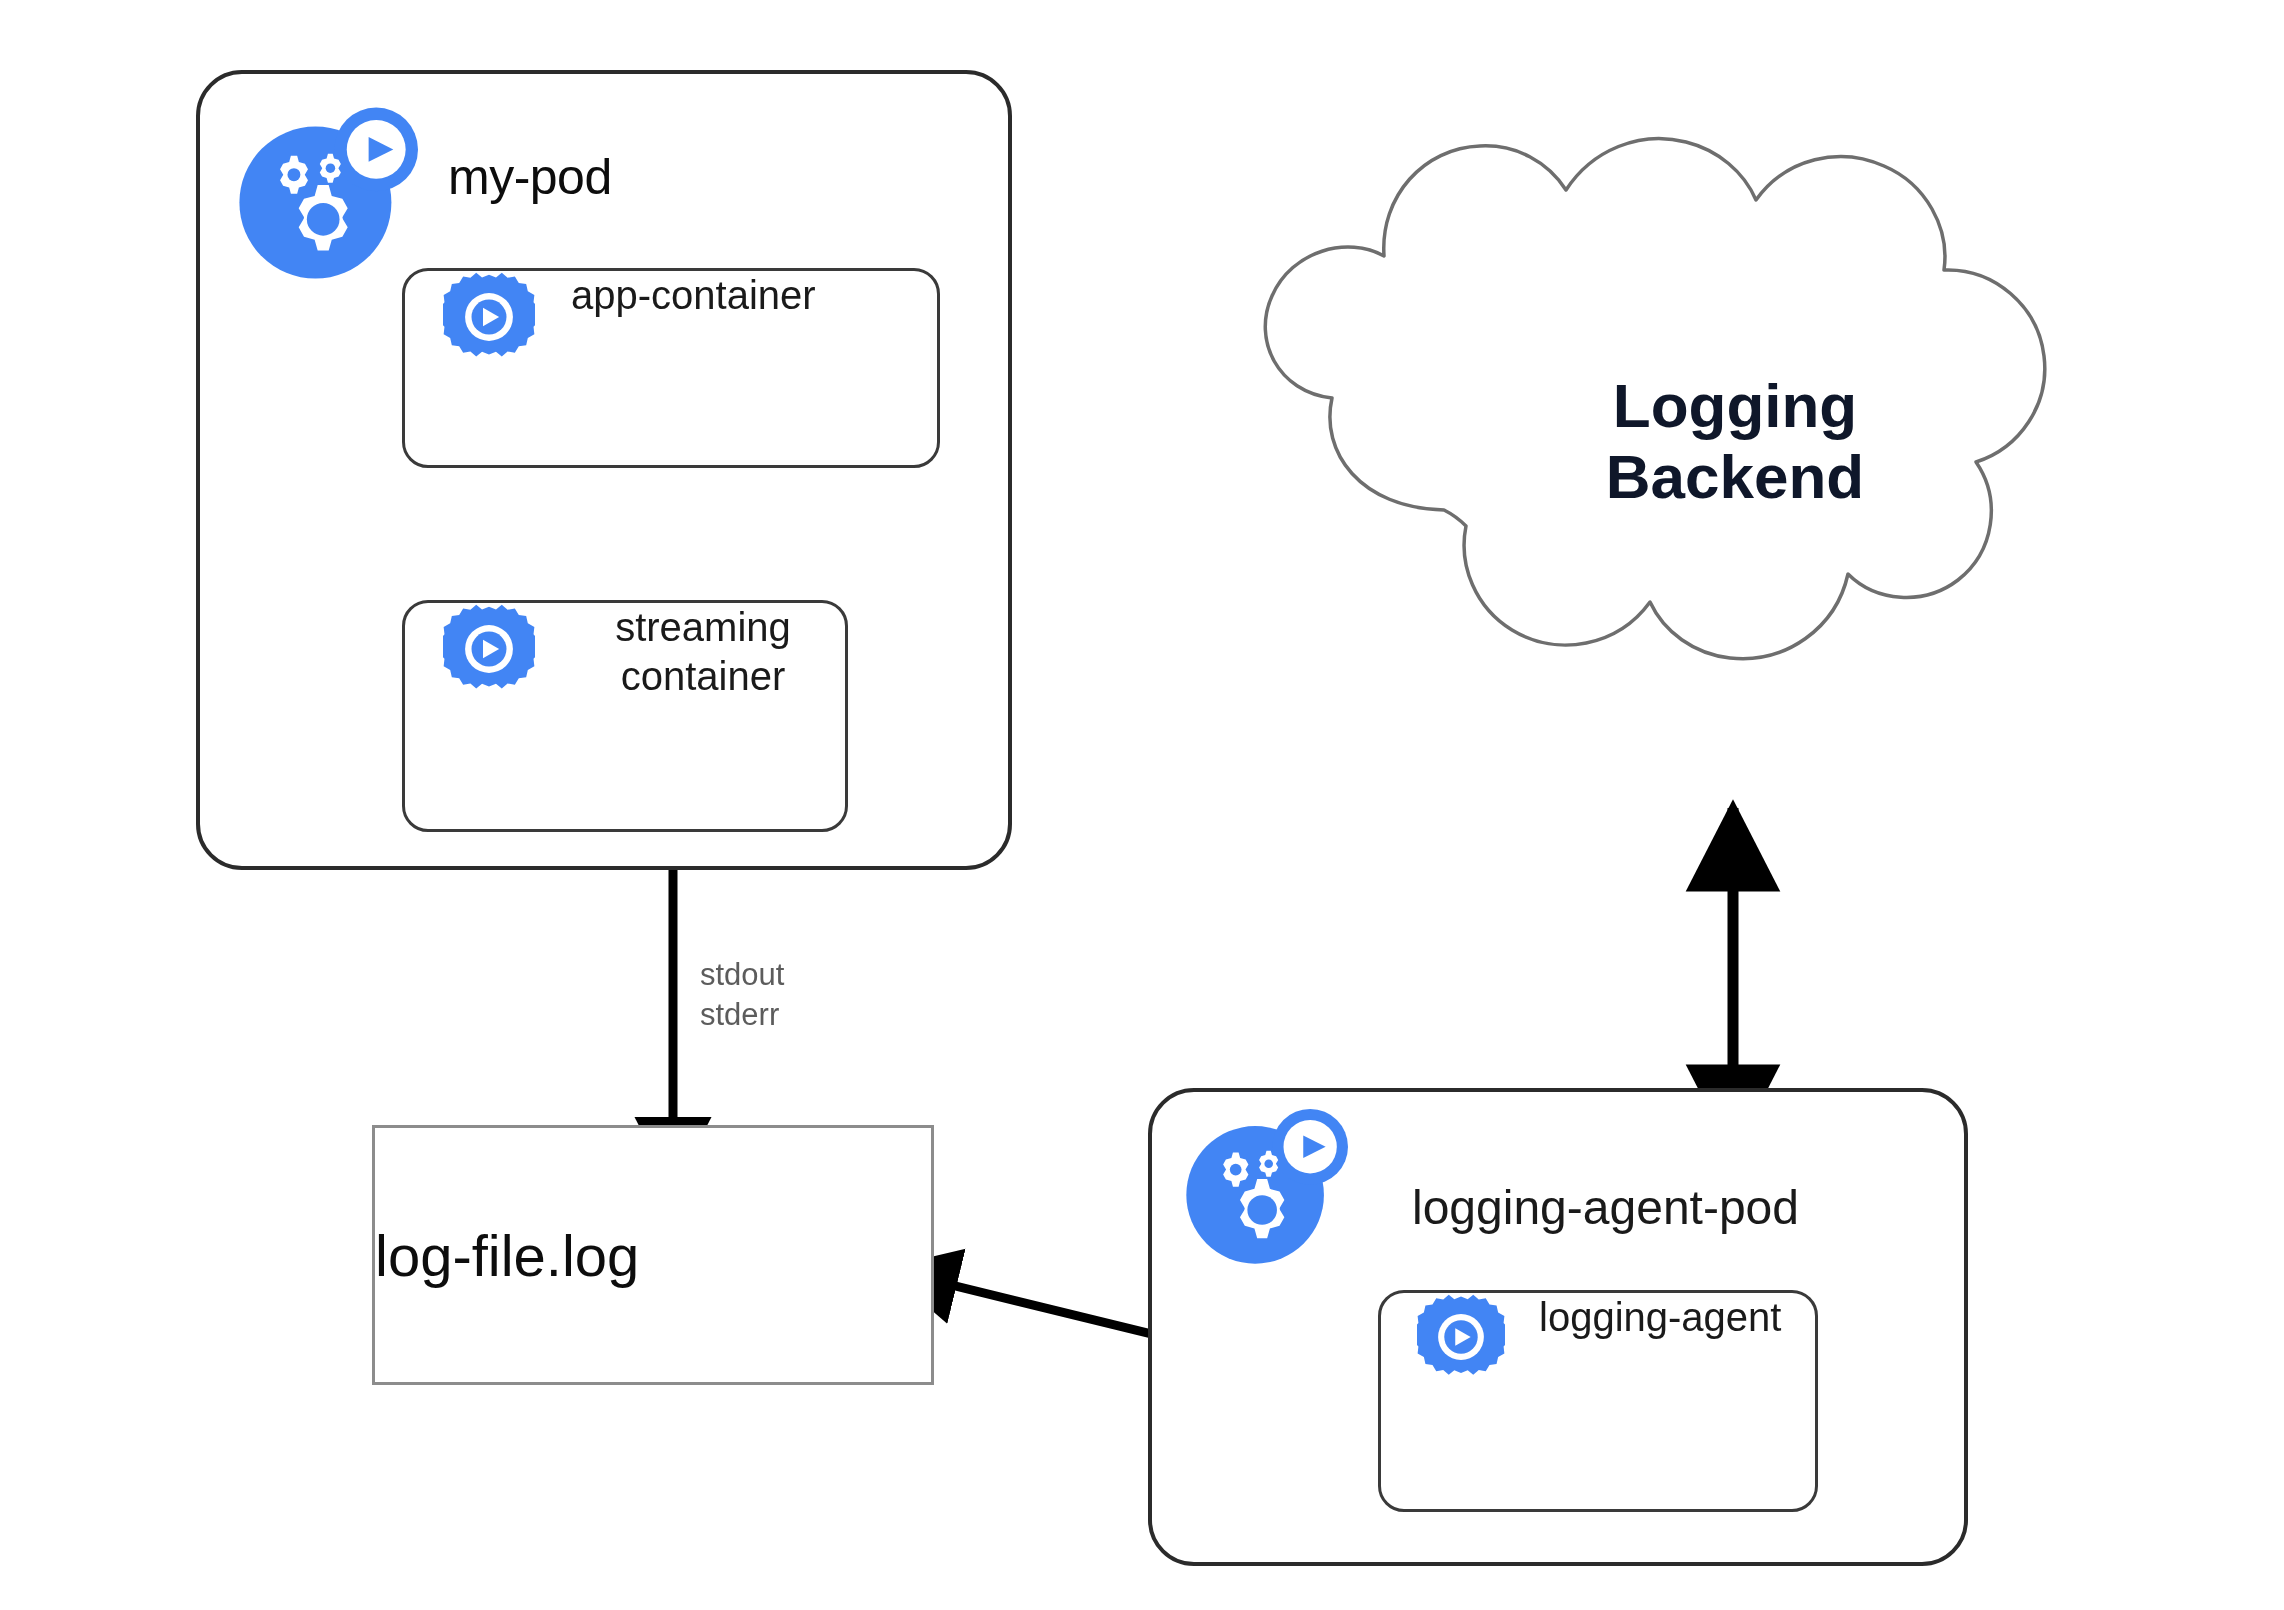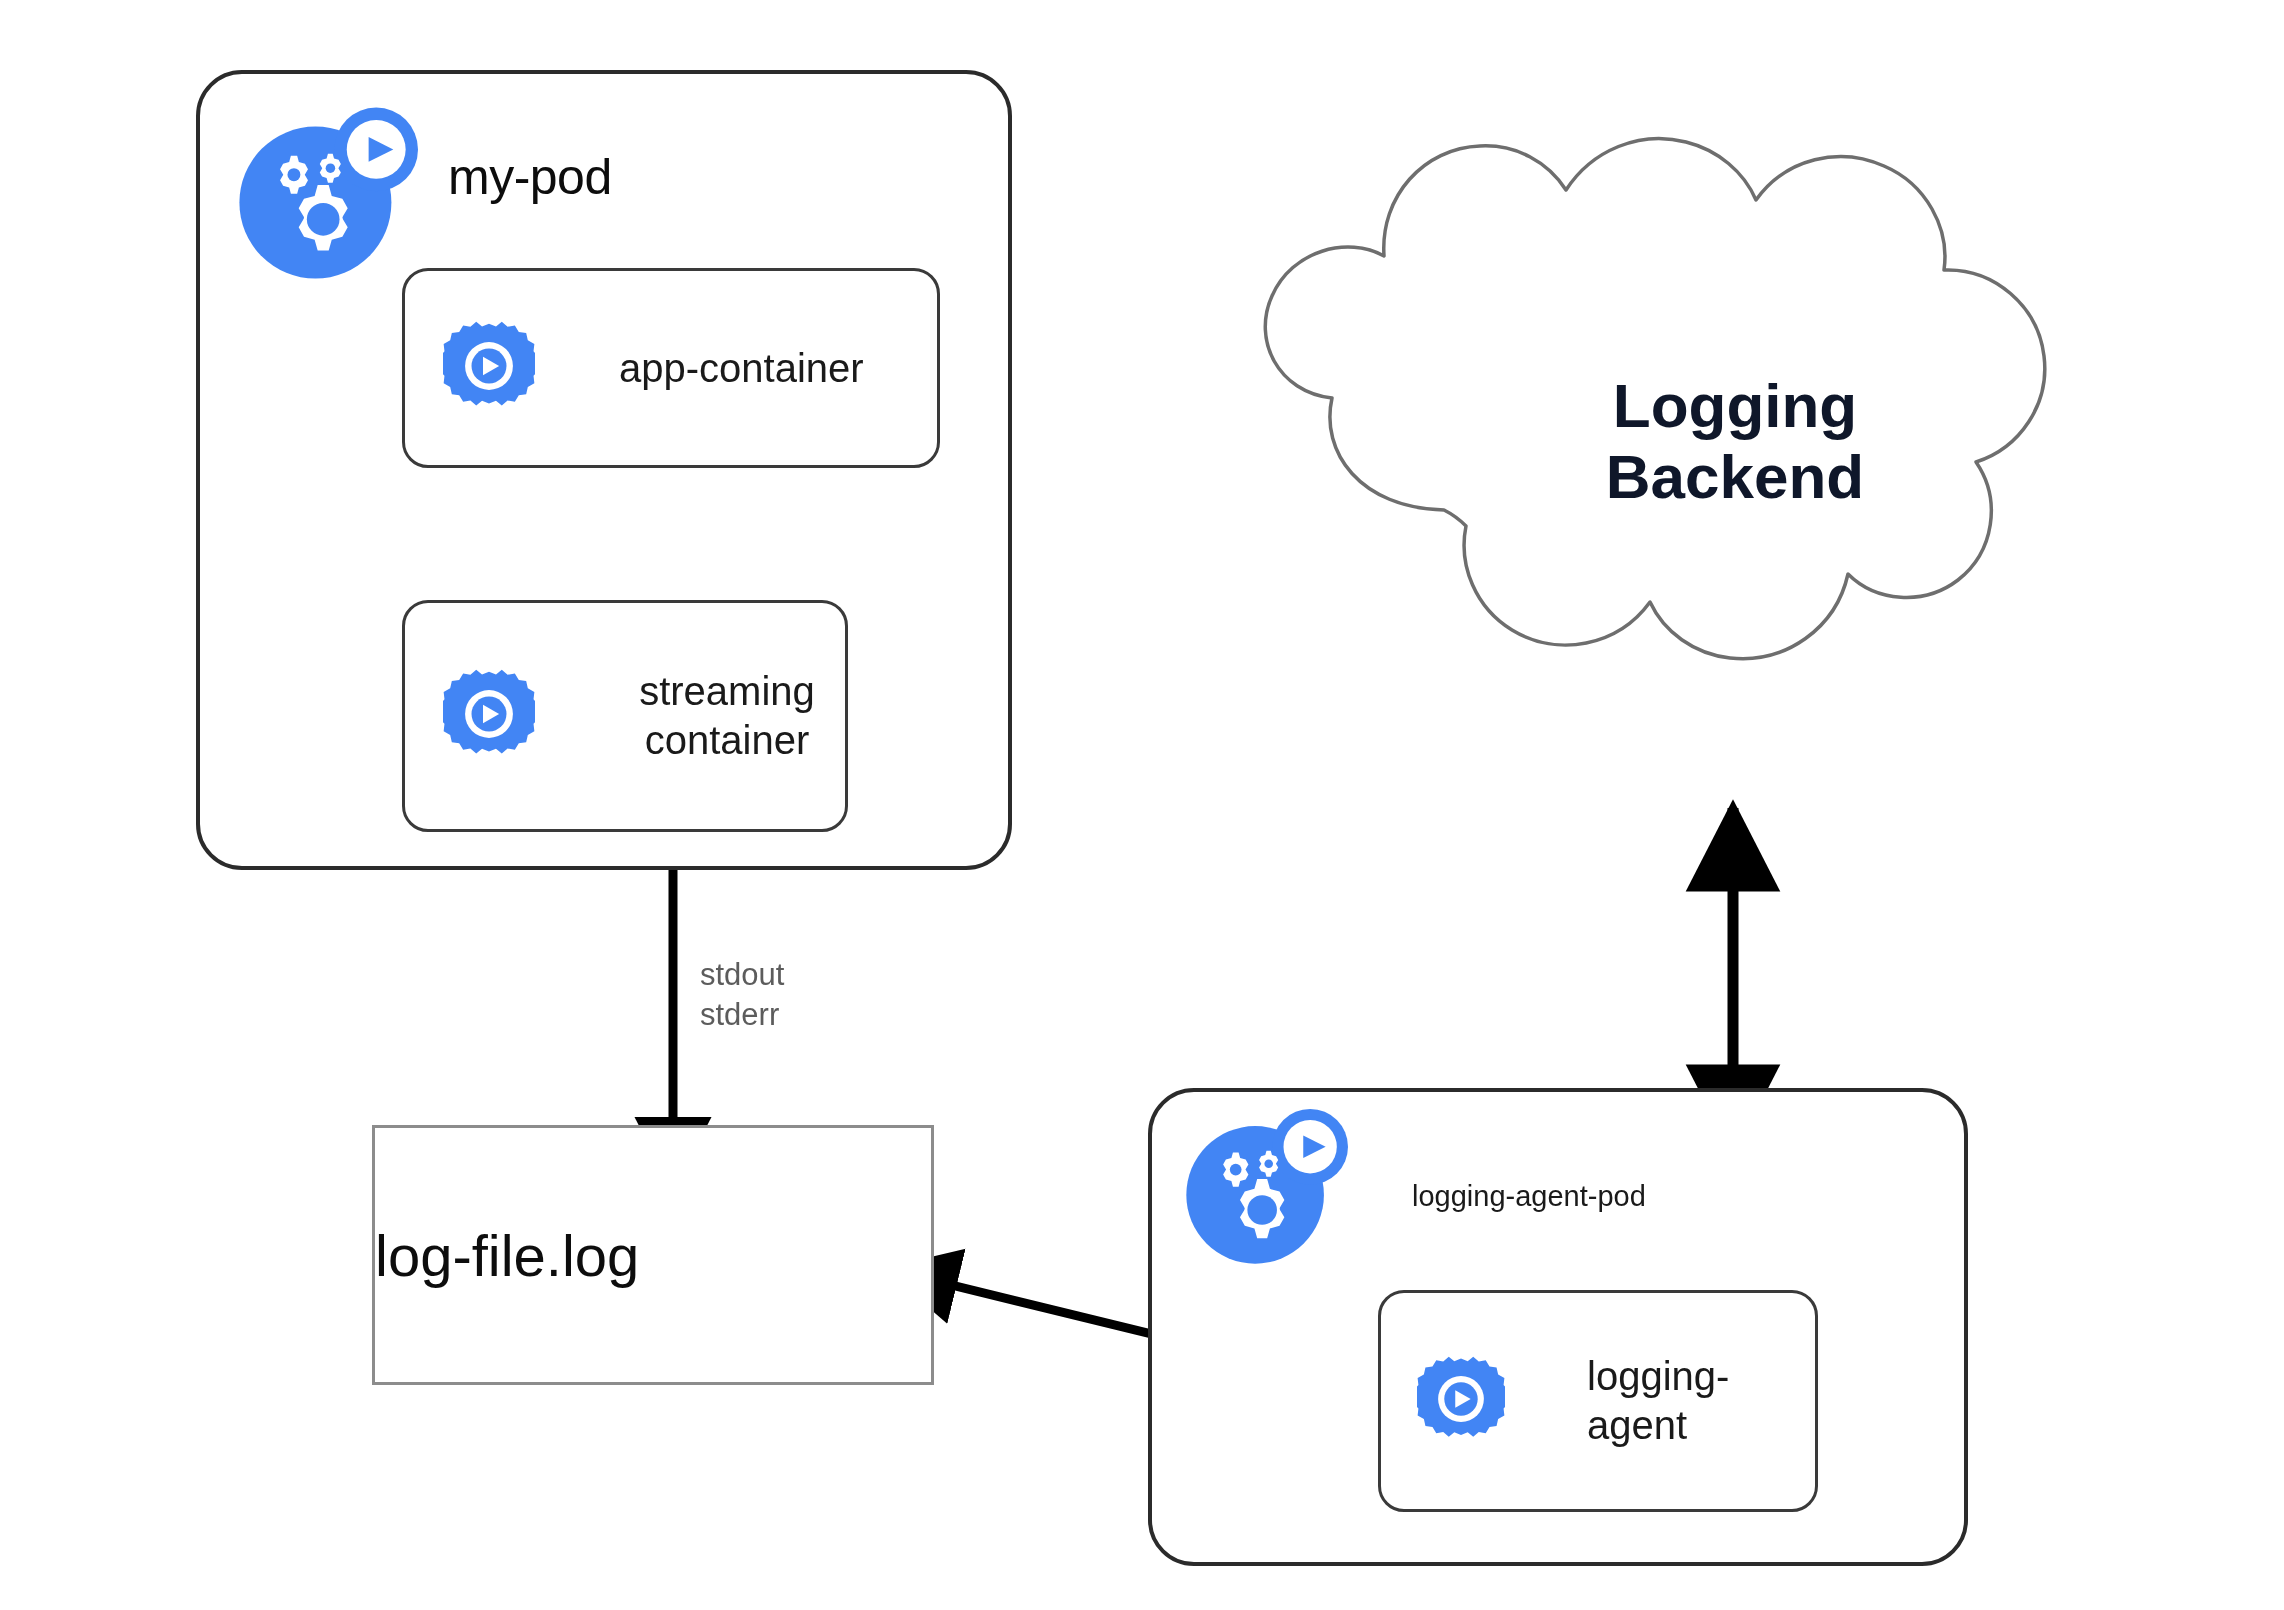--- a/index.html
+++ b/index.html
@@ -29,22 +29,21 @@
     border-radius: 46px;
     background: #ffffff;
   }
 
   
   .container-box {
     border: 3px solid #3a3a3a;
     border-radius: 26px;
     background: #ffffff;
     display: flex;
-    align-items: center;
-    gap: 48px;
+    align-items: flex-start;
   }
 
   
   .file-box {
     border: 3px solid #8c8c8c;
     background: #ffffff;
     display: flex;
     align-items: center;
     justify-content: flex-start;
   }
@@ -54,21 +53,21 @@
     position: absolute;
     font-size: 50px;
     font-weight: 400;
     color: #0d0d0d;
     white-space: nowrap;
     letter-spacing: -0.5px;
     margin-top: 20px;
   }
   .pod-title-sm {
     position: absolute;
-    font-size: 29px;
+    font-size: 48px;
     font-weight: 400;
     color: #1a1a1a;
     white-space: nowrap;
   }
   .container-label {
     font-size: 40px;
     font-weight: 400;
     color: #1a1a1a;
     line-height: 1.22;
     white-space: pre-line;

